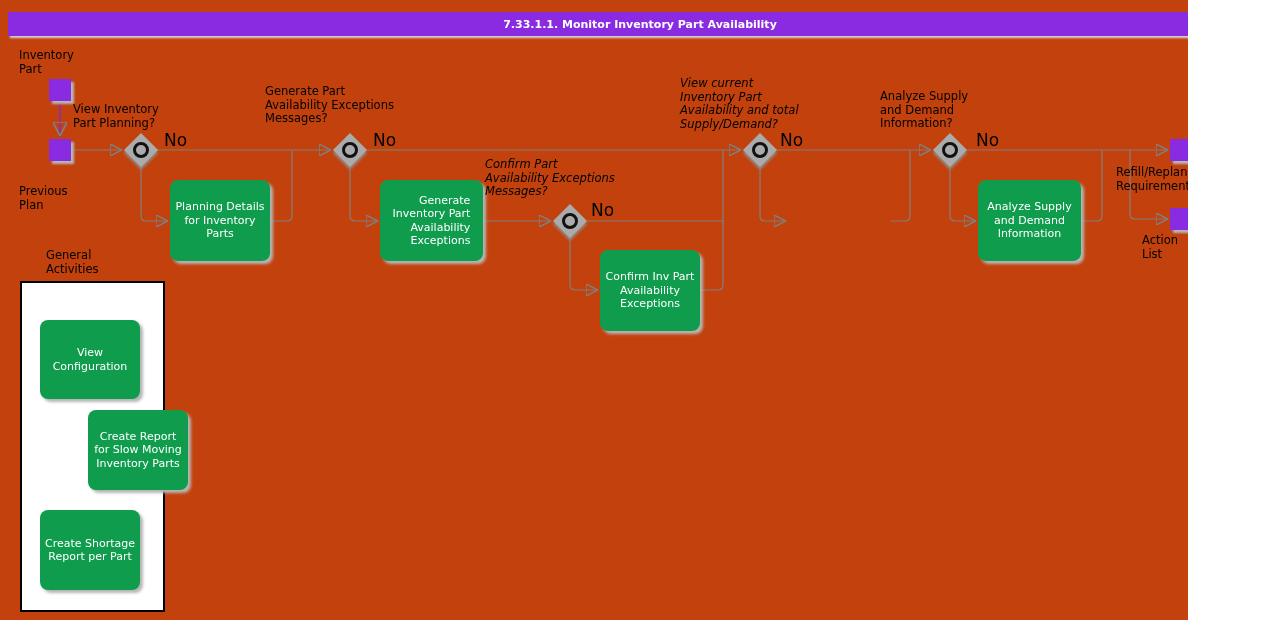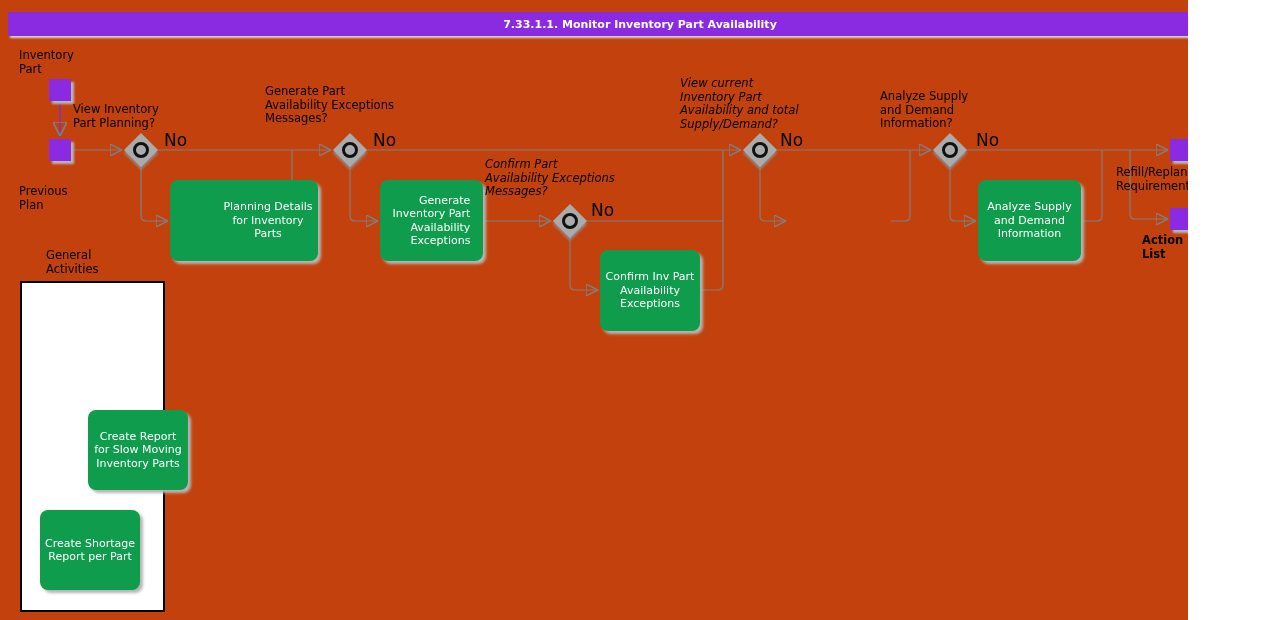--- a/index.html
+++ b/index.html
@@ -92,21 +92,21 @@
 Plan</div>
 
   <div class="lbl" style="left:73px;top:103px;width:130px;">View Inventory
 Part Planning?</div>
   <div class="diamond" style="left:124px;top:133px;">
     <div class="dsq"></div>
     <div class="dring"></div>
   </div>
   <div class="no" style="left:164px;top:134px;">No</div>
 
-  <div class="gbox" style="left:170px;top:180px;width:100px;height:81px;padding-left:48px;">Planning Details
+  <div class="gbox" style="left:170px;top:180px;width:100px;height:81px;">Planning Details
 for Inventory
 Parts</div>
 
   <div class="lbl" style="left:265px;top:85px;width:170px;">Generate Part
 Availability Exceptions
 Messages?</div>
   <div class="diamond" style="left:333px;top:133px;">
     <div class="dsq"></div>
     <div class="dring"></div>
   </div>
@@ -151,25 +151,27 @@
   <div class="no" style="left:976px;top:134px;">No</div>
 
   <div class="gbox" style="left:978px;top:180px;width:103px;height:81px;">Analyze Supply
 and Demand
 Information</div>
 
   <div class="psq" style="left:1170px;top:139px;"></div>
   <div class="lbl" style="left:1116px;top:166px;width:130px;">Refill/Replan
 Requirements</div>
   <div class="psq" style="left:1170px;top:208px;"></div>
-  <div class="lbl" style="left:1142px;top:234px;width:70px;font-weight:bold;">Action
+  <div class="lbl" style="left:1142px;top:234px;width:70px;">Action
 List</div>
 
   <div class="lbl" style="left:46px;top:249px;width:80px;">General
 Activities</div>
   <div class="ga-frame"></div>
+  <div class="gbox" style="left:40px;top:320px;width:100px;height:79px;">View
+Configuration</div>
   <div class="gbox" style="left:40px;top:410px;width:100px;height:80px;margin-left:48px;">Create Report
 for Slow Moving
 Inventory Parts</div>
   <div class="gbox" style="left:40px;top:510px;width:100px;height:80px;">Create Shortage
 Report per Part</div>
 
 </div>
 
 </body></html>

